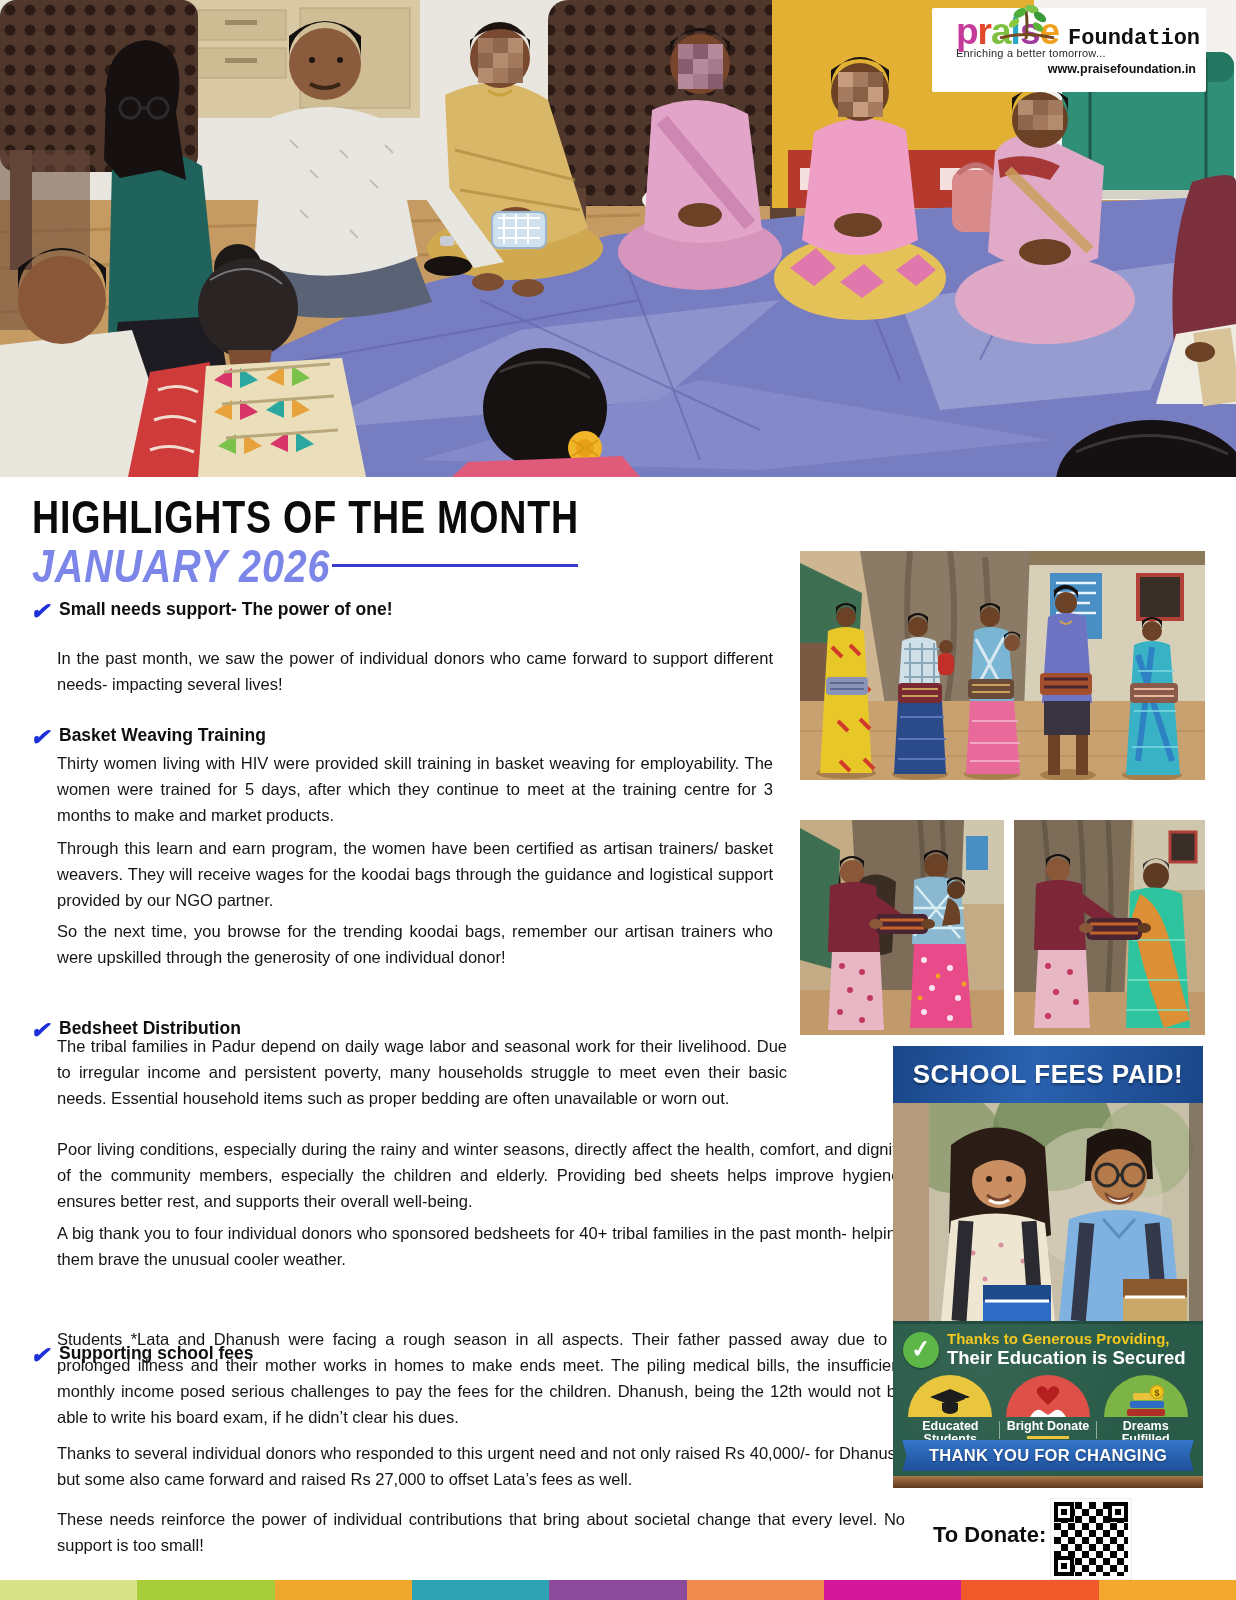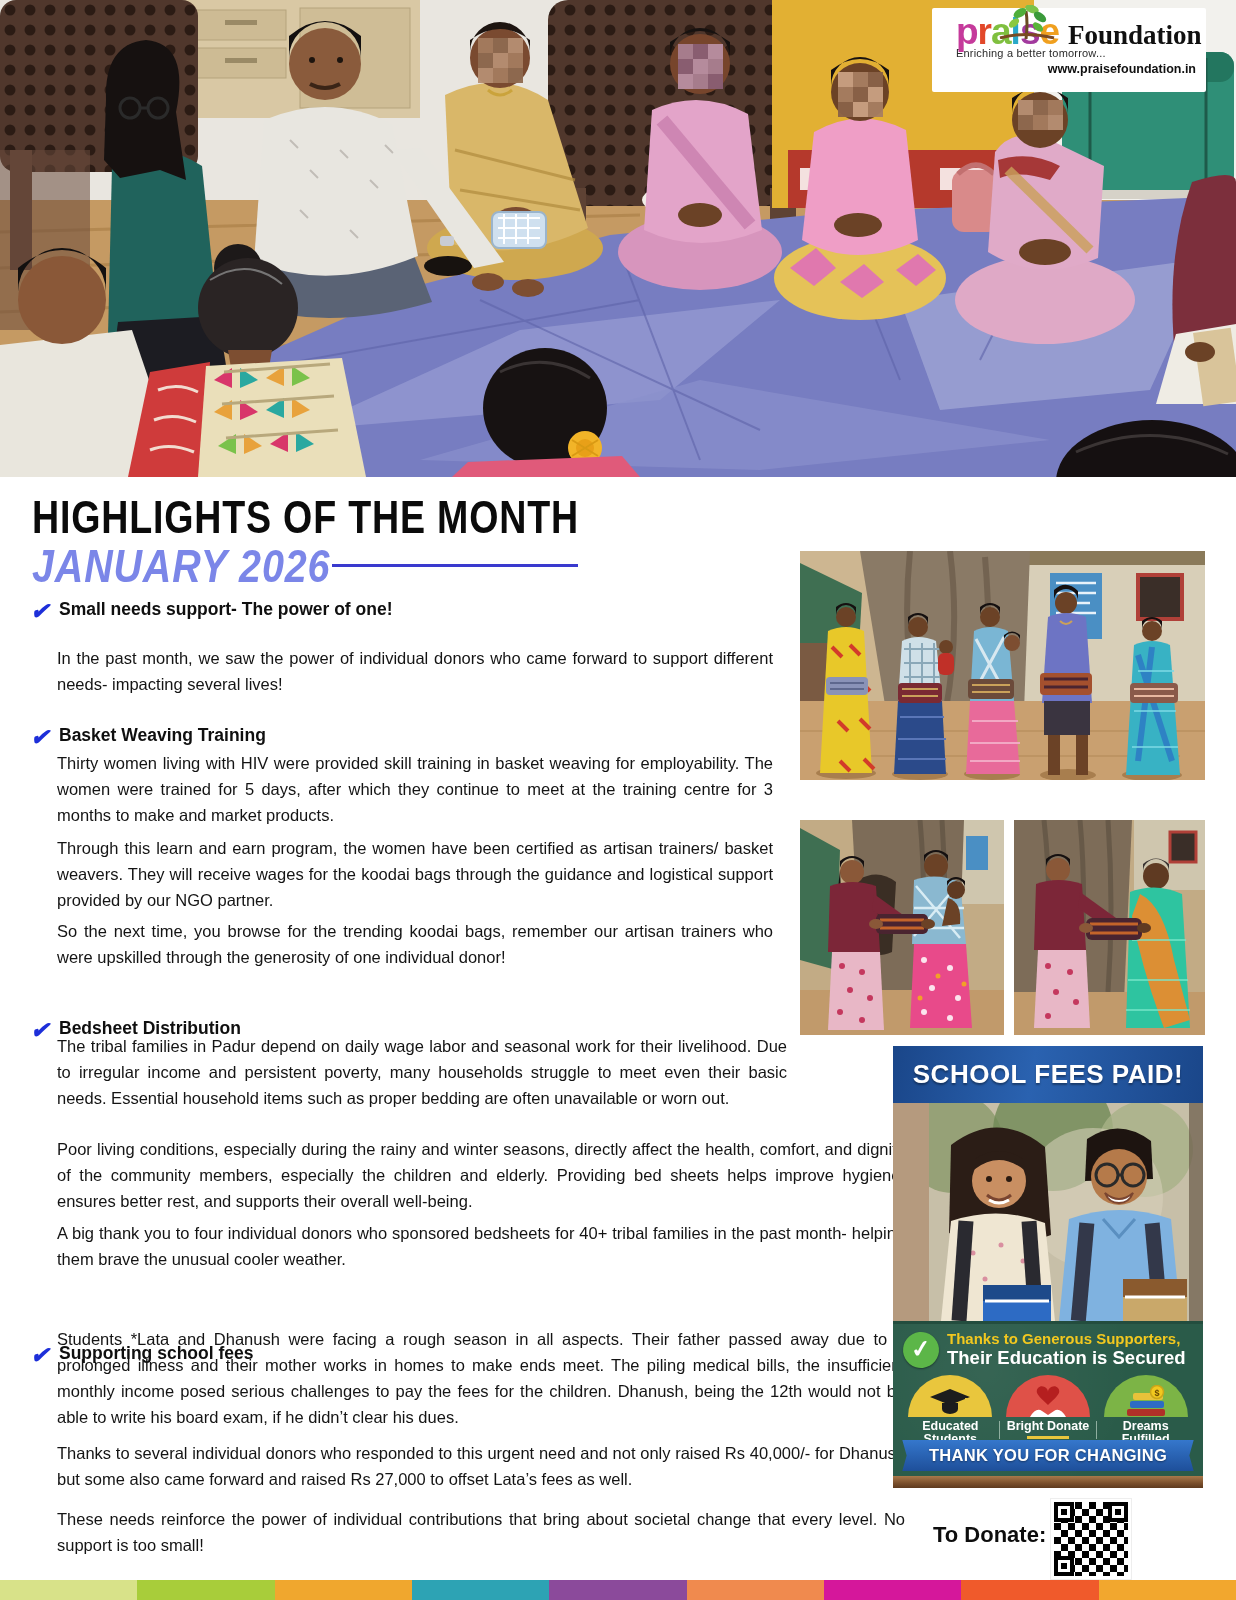--- a/index.html
+++ b/index.html
@@ -7,21 +7,21 @@
         font-family:"Liberation Sans",sans-serif;color:#161616;}
   .abs{position:absolute;}
   svg{display:block;}
 
   
   .hero{left:0;top:0;width:1236px;height:477px;overflow:hidden;}
   .logo-box{position:absolute;left:932px;top:8px;width:274px;height:84px;background:#fff;
             padding:4px 10px 4px 24px;box-sizing:border-box;border-radius:2px;}
   .logo-row{display:flex;align-items:baseline;position:relative;}
   .logo-word{font-size:37px;font-weight:bold;letter-spacing:-1px;line-height:40px;position:relative;}
-  .logo-found{font-family:Liberation Serif, serif;font-weight:bold;font-size:27px;color:#101010;margin-left:9px;}
+  .logo-found{font-family:Liberation Mono, monospace;font-weight:bold;font-size:22px;color:#101010;margin-left:9px;}
   .logo-tree{position:absolute;left:40px;top:-7px;}
   .logo-tagline{font-size:11px;color:#2a2a2a;margin-top:-5px;letter-spacing:.2px;}
   .logo-site{font-size:12.5px;font-weight:bold;color:#101010;text-align:right;margin-top:3px;}
 
   
   .title{font-size:47px;font-weight:900;color:#0b0b0b;white-space:nowrap;margin:0;
          transform:scaleX(.8);transform-origin:0 50%;letter-spacing:1px;}
   .subtitle{font-size:47px;font-weight:900;color:#7b86e8;white-space:nowrap;margin:0;
          transform:scaleX(.84);transform-origin:0 50%;letter-spacing:1px;}
   .sub-line{position:absolute;left:300px;top:26px;width:246px;height:3px;background:#3a3ace;}
@@ -534,21 +534,21 @@
       <rect x="182" y="120" width="15" height="98" fill="#33384a" transform="rotate(5 190 170)"></rect>
       <rect x="256" y="120" width="15" height="98" fill="#33384a" transform="rotate(-5 264 170)"></rect>
       <rect x="230" y="176" width="64" height="18" fill="#8a5a2e"></rect>
       <rect x="230" y="194" width="64" height="24" fill="#c9a86a"></rect>
       <path d="M232,194 h60" stroke="#fff" stroke-width="3"></path>
     </svg>
     <div class="chalk">
       <div class="thanks">
         <div class="big-check">✓</div>
         <div>
-          <div class="thanks-t1">Thanks to Generous Supporters,</div>
+          <div class="thanks-t1">Thanks to Generous Providing,</div>
           <div class="thanks-t2">Their Education is Secured</div>
         </div>
       </div>
       <div class="badges">
         <div class="badge" style="background: rgb(233, 198, 61);">
           <svg width="44" height="30" viewBox="0 0 44 30">
             <path d="M14,16 v6 a8,5 0 0 0 16,0 v-6" fill="#1d1d1d"></path>
             <polygon points="22,2 42,10 22,18 2,10" fill="#1d1d1d"></polygon>
             <line x1="38" y1="11" x2="38" y2="22" stroke="#e9c63d" stroke-width="2"></line>
             <circle cx="38" cy="24" r="2.5" fill="#e9c63d"></circle>

